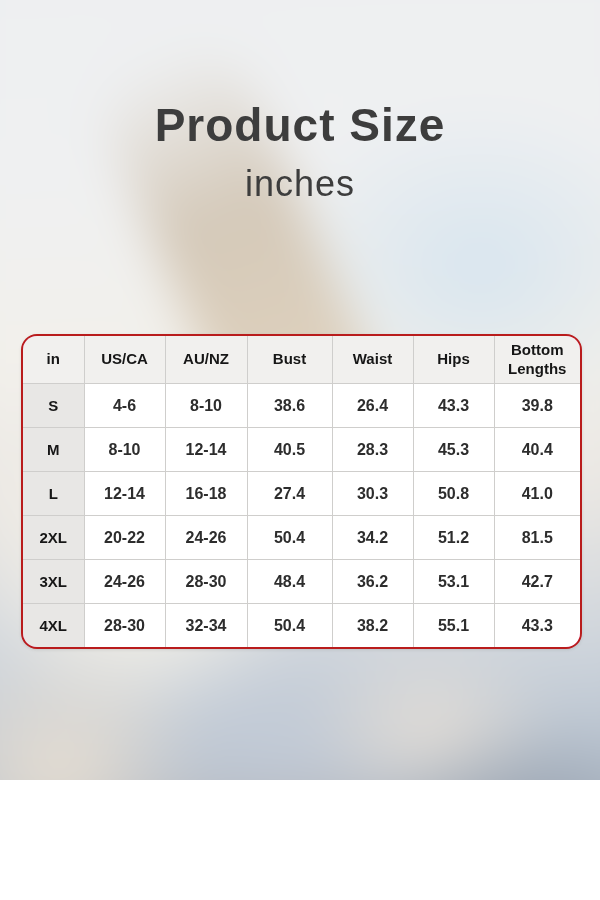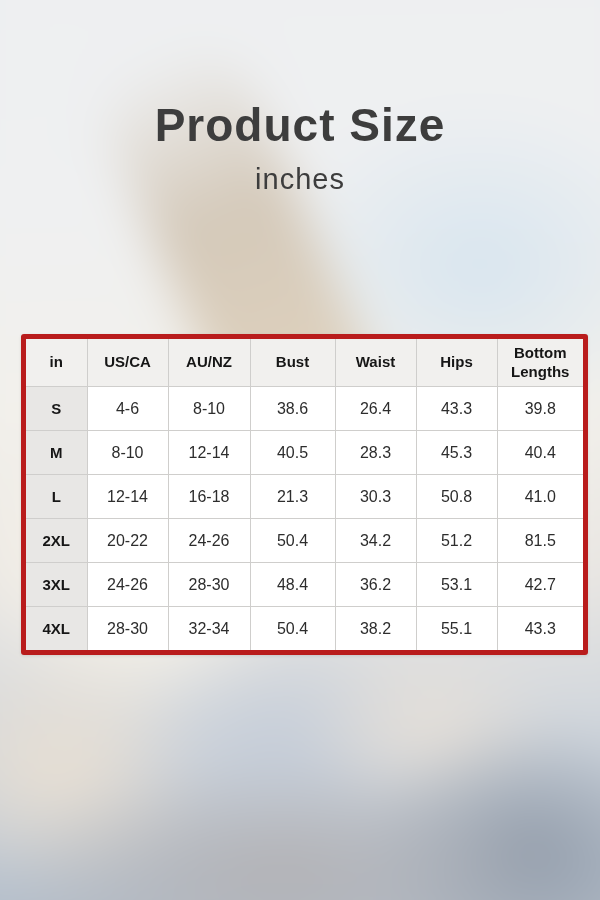--- a/index.html
+++ b/index.html
@@ -4,21 +4,21 @@
 <style>
   html, body {
     margin: 0;
     padding: 0;
     background: #ffffff;
     font-family: "Liberation Sans", "DejaVu Sans", sans-serif;
   }
   .canvas {
     position: relative;
     width: 600px;
-    height: 900px;
+    height: 780px;
     overflow: hidden;
     background: #eef0f1;
   }
 
   
   .bg {
     position: absolute;
     inset: -60px;
     filter: blur(24px);
   }
@@ -84,34 +84,34 @@
     text-align: center;
     font-size: 46px;
     font-weight: 700;
     letter-spacing: 1px;
     color: #3d3d3d;
   }
   .subtitle {
     position: absolute;
     top: 163px; left: 0; width: 100%;
     text-align: center;
-    font-size: 29px;
+    font-size: 36px;
     font-weight: 400;
     letter-spacing: 1px;
     color: #3d3d3d;
   }
 
   
   .table-wrap {
     position: absolute;
     left: 21px; top: 334px;
     width: 557px;
     background: #ec4899;
-    border: 5px solid #b91c1c;
-    border-radius: 3px;
+    border: 2px solid #b91c1c;
+    border-radius: 16px;
     overflow: hidden;
     box-shadow: 0 1px 3px rgba(80,80,80,0.15);
   }
   table.size-table {
     width: 100%;
     border-collapse: collapse;
     table-layout: fixed;
   }
   .size-table th, .size-table td {
     border-right: 1px solid #cfcecc;
@@ -133,21 +133,21 @@
   .size-table tbody th.size-cell {
     background: #e8e7e5;
     font-size: 15px;
     font-weight: 700;
     color: #161616;
   }
   .size-table tbody td {
     height: 43px;
     background: #ffffff;
     font-size: 16px;
-    font-weight: 400;
+    font-weight: 700;
     color: #2d2d2d;
   }
 </style>
 </head>
 <body>
 
 <div class="canvas">
 
   <div class="bg">
     <div class="bg-base"></div>
@@ -202,21 +202,21 @@
           <td>12-14</td>
           <td>40.5</td>
           <td>28.3</td>
           <td>45.3</td>
           <td>40.4</td>
         </tr>
         <tr>
           <th class="size-cell">L</th>
           <td>12-14</td>
           <td>16-18</td>
-          <td>21.3</td>
+          <td>27.4</td>
           <td>30.3</td>
           <td>50.8</td>
           <td>41.0</td>
         </tr>
         <tr>
           <th class="size-cell">2XL</th>
           <td>20-22</td>
           <td>24-26</td>
           <td>50.4</td>
           <td>34.2</td>

